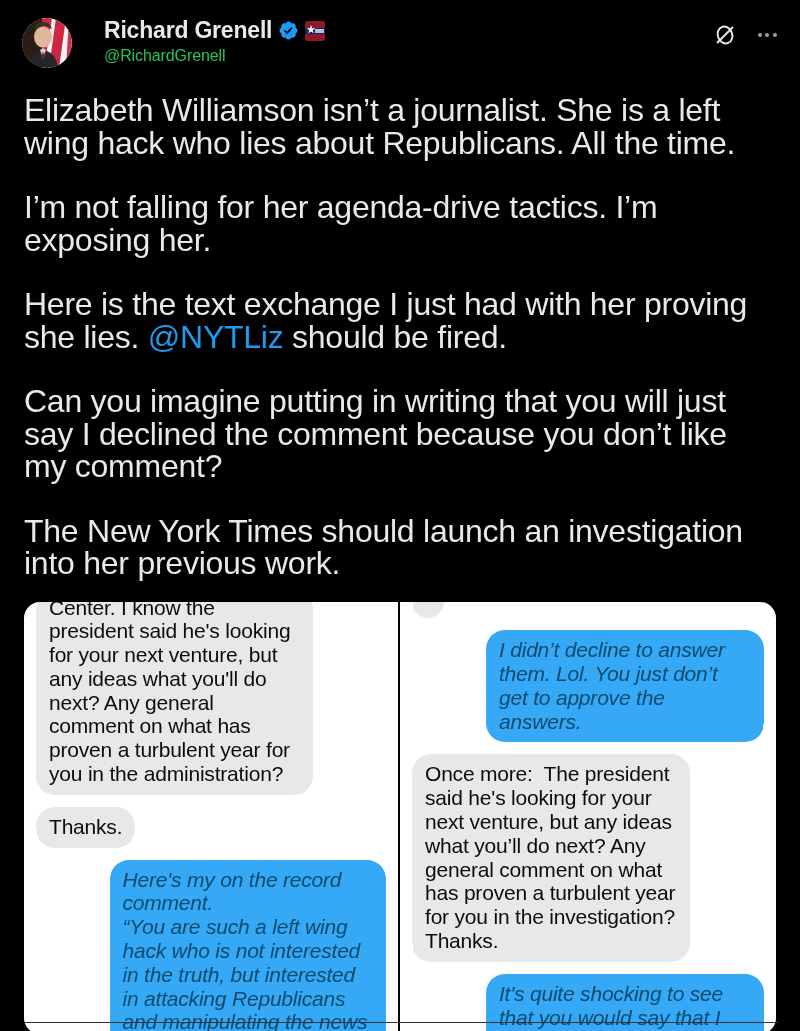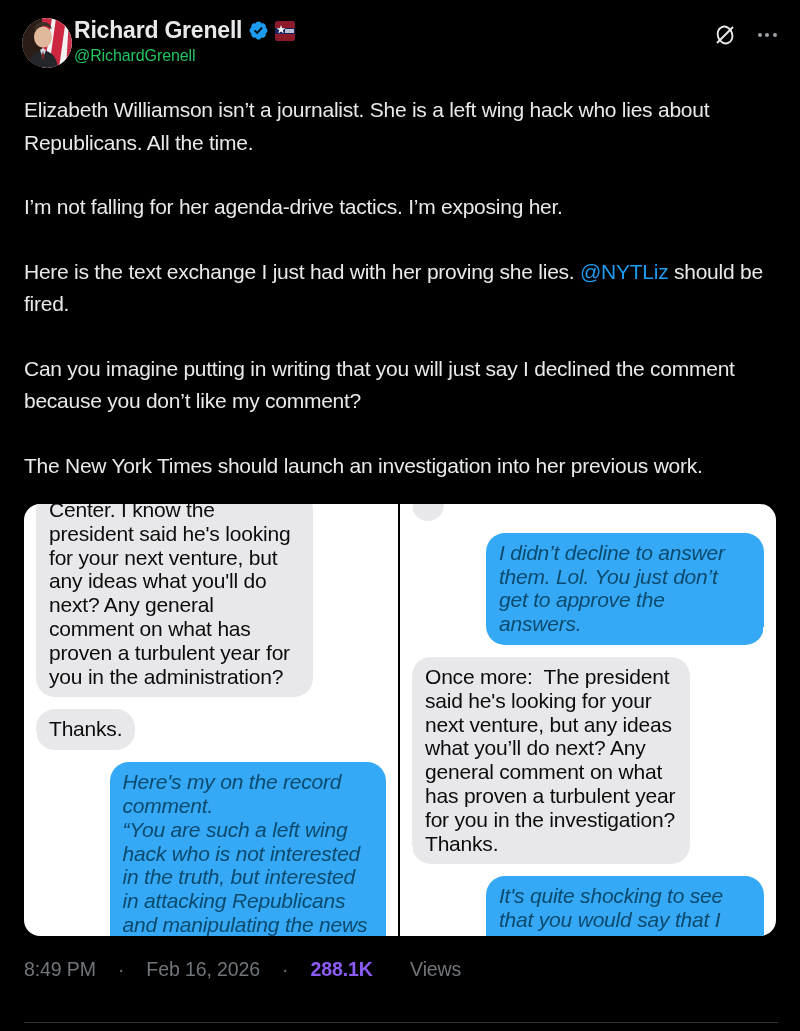--- a/index.html
+++ b/index.html
@@ -31,21 +31,21 @@
     height: 50px;
     border-radius: 50%;
     overflow: hidden;
     flex: 0 0 50px;
     position: relative;
     background: #14202b;
   }
   .avatar svg { display: block; width: 50px; height: 50px; }
 
   .identity {
-    margin-left: 2px;
+    margin-left: 32px;
     display: flex;
     flex-direction: column;
     justify-content: center;
     padding-top: 1px;
   }
 
   .name-row {
     display: flex;
     align-items: center;
     gap: 6px;
@@ -105,21 +105,21 @@
     cursor: pointer;
   }
   .more-icon i {
     width: 4px; height: 4px; border-radius: 50%;
     background: #9aa0a6; display: block;
   }
 
   
   .tweet-body {
     padding: 4px 24px 0 24px;
-    font-size: 21px;
+    font-size: 32px;
     line-height: 32.5px;
     color: #e7e9ea;
     letter-spacing: -0.25px;
     font-weight: 400;
   }
   .tweet-body p { margin: 0; }
   .tweet-body p + p { margin-top: 32px; }
   .mention { color: #1d9bf0; }
 
   

